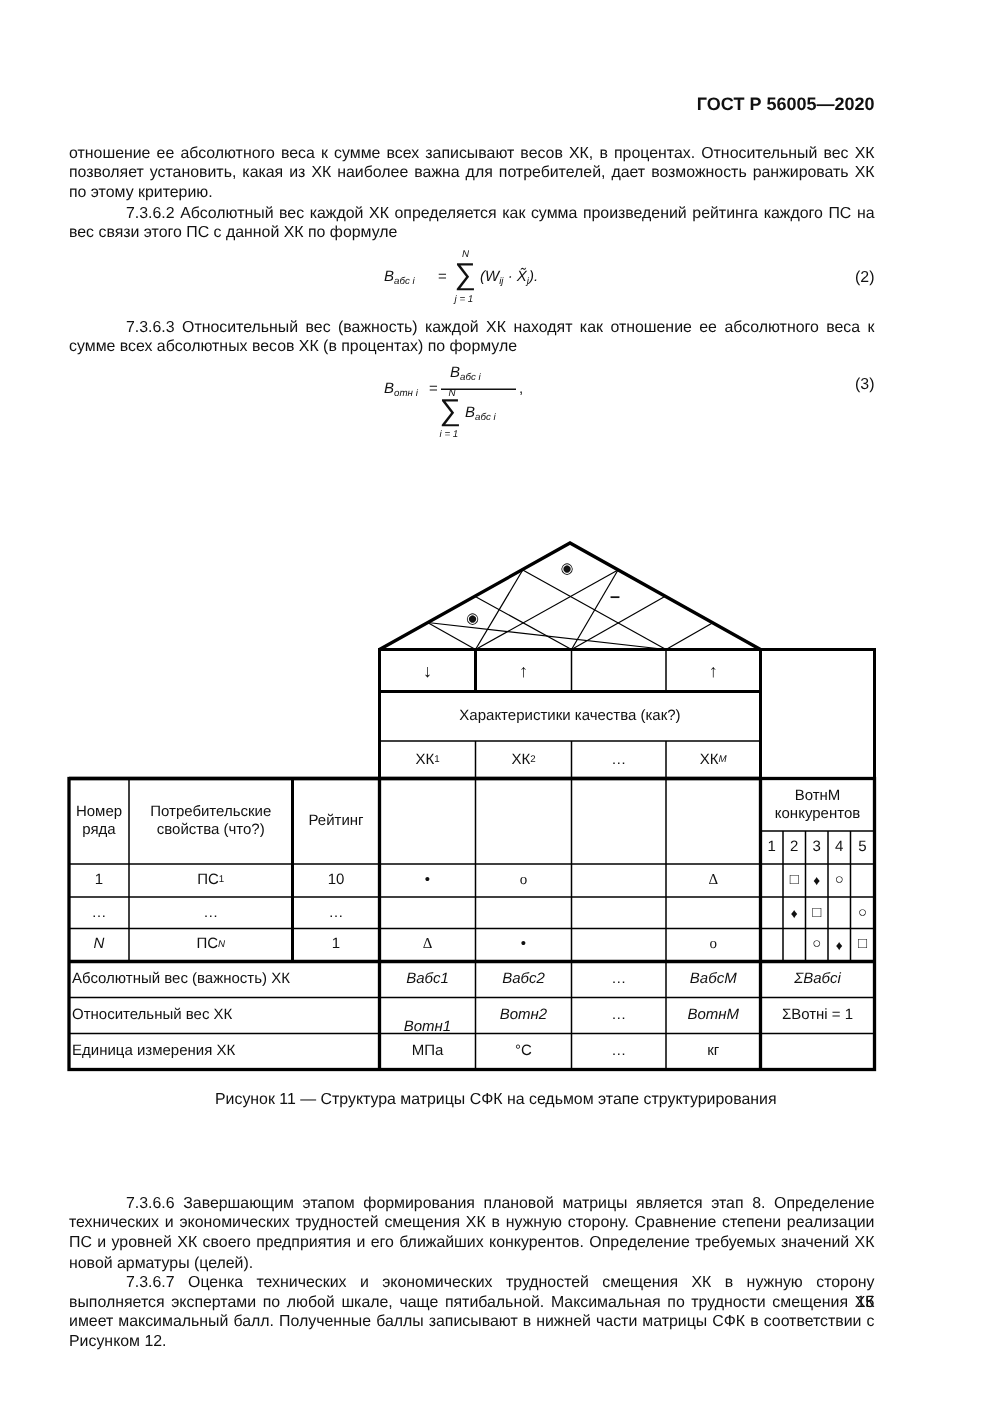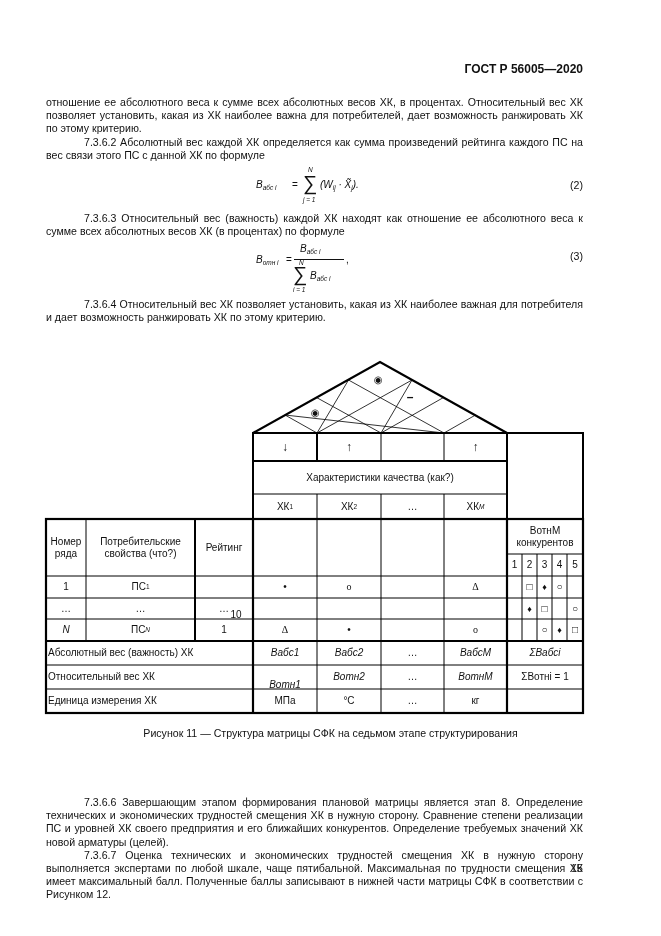--- a/index.html
+++ b/index.html
@@ -16,21 +16,21 @@
   .pagenum { position:absolute; right:78px; top:862px; font-size:11px; }
   .cell { position:absolute; display:flex; align-items:center; justify-content:center; text-align:center; font-size:10px; line-height:12px; }
   .cell.left { justify-content:flex-start; padding-left:2px; }
 </style>
 </head>
 <body>
 
 <div class="hdr">ГОСТ Р 56005—2020</div>
 
 <div class="txt" style="top:96px;">
-  <p>отношение ее абсолютного веса к сумме всех абсолютных весов ХК, в процентах. Относительный вес ХК позволяет установить, какая из ХК наиболее важна для потребителей, дает возможность ранжировать ХК по этому критерию.</p>
+  <p>отношение ее абсолютного веса к сумме всех записывают весов ХК, в процентах. Относительный вес ХК позволяет установить, какая из ХК наиболее важна для потребителей, дает возможность ранжировать ХК по этому критерию.</p>
   <p class="ind">7.3.6.2 Абсолютный вес каждой ХК определяется как сумма произведений рейтинга каждого ПС на вес связи этого ПС с данной ХК по формуле</p>
 </div>
 
 <div class="formula" style="left:256px; top:170px; width:120px; height:36px;">
   <span style="position:absolute; left:0; top:9px;" class="it"><span>B</span><span class="sub">абс i</span></span>
   <span style="position:absolute; left:36px; top:9px;">=</span>
   <span style="position:absolute; left:52px; top:-4px; font-size:6.5px;" class="it">N</span>
   <span style="position:absolute; left:47px; top:2px; font-size:20px;">∑</span>
   <span style="position:absolute; left:47px; top:26px; font-size:6.5px;" class="it">j = 1</span>
   <span style="position:absolute; left:64px; top:9px;" class="it"><span>(W</span><span class="sub">ij</span><span> · </span><span>X̃</span><span class="sub">j</span><span>).</span></span>
@@ -48,21 +48,20 @@
   <div style="position:absolute; left:38px; top:16px; width:50px; border-top:1px solid #111;"></div>
   <span style="position:absolute; left:43px; top:16px; font-size:6.5px;" class="it">N</span>
   <span style="position:absolute; left:37px; top:20px; font-size:20px;">∑</span>
   <span style="position:absolute; left:37px; top:43px; font-size:6.5px;" class="it">i = 1</span>
   <span style="position:absolute; left:54px; top:27px;" class="it"><span>B</span><span class="sub">абс i</span></span>
   <span style="position:absolute; left:90px; top:11px;">,</span>
 </div>
 <div class="fnum" style="top:250px;">(3)</div>
 
 <div class="txt" style="top:298px;">
-  <p class="ind">7.3.6.4 Относительный вес ХК позволяет установить, какая из ХК наиболее важная для потребителя и дает возможность ранжировать ХК по этому критерию.</p>
 </div>
 
 <div>
   <svg width="661" height="936" style="position:absolute; left:0; top:0;">
     <g stroke="#000" fill="none">
 
       <polyline points="253,433 380,362 507,433" stroke-width="2.2"></polyline>
 
       <g stroke-width="0.8">
         <line x1="317" y1="433" x2="348.5" y2="380"></line>
@@ -151,21 +150,21 @@
   <div class="cell" style="left:537px; top:554px; width:15px; height:22px;">3</div>
   <div class="cell" style="left:552px; top:554px; width:15px; height:22px;">4</div>
   <div class="cell" style="left:567px; top:554px; width:16px; height:22px;">5</div>
 
   <div>
     <div class="cell" style="left:46px; top:576px; width:40px; height:22px;">1</div>
     <div class="cell" style="left:86px; top:576px; width:109px; height:22px;">
         <span>ПС</span>
         <span class="sub">1</span>
       </div>
-    <div class="cell" style="left:195px; top:604px; width:58px; height:22px;padding-left:12px;">10</div>
+    <div class="cell" style="left:195px; top:576px; width:58px; height:22px;">10</div>
     <div class="cell" style="left:253px; top:576px; width:64px; height:22px;">•</div>
     <div class="cell" style="left:317px; top:576px; width:64px; height:22px; font-family:'Liberation Serif',serif;">o</div>
     <div class="cell" style="left:381px; top:576px; width:63px; height:22px;"></div>
     <div class="cell" style="left:444px; top:576px; width:63px; height:22px; font-family:'Liberation Serif',serif;">Δ</div>
     <div class="cell" style="left:507px; top:576px; width:15px; height:22px;"></div>
     <div class="cell" style="left:522px; top:576px; width:15px; height:22px; font-weight:bold;">□</div>
     <div class="cell" style="left:537px; top:576px; width:15px; height:22px; font-size:9px;">♦</div>
     <div class="cell" style="left:552px; top:576px; width:15px; height:22px;">○</div>
     <div class="cell" style="left:567px; top:576px; width:16px; height:22px;"></div>
   </div>

